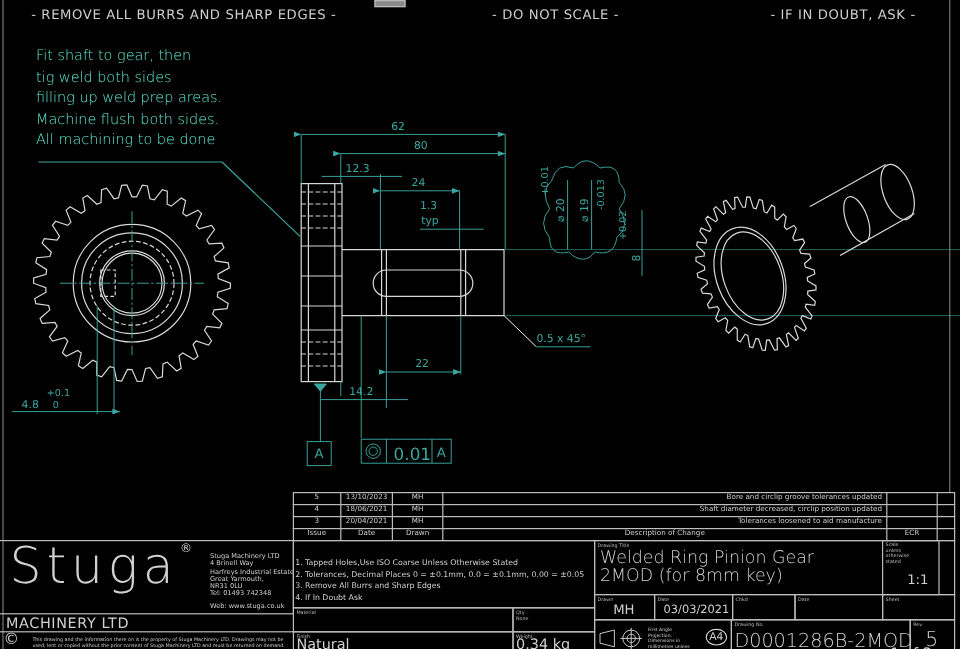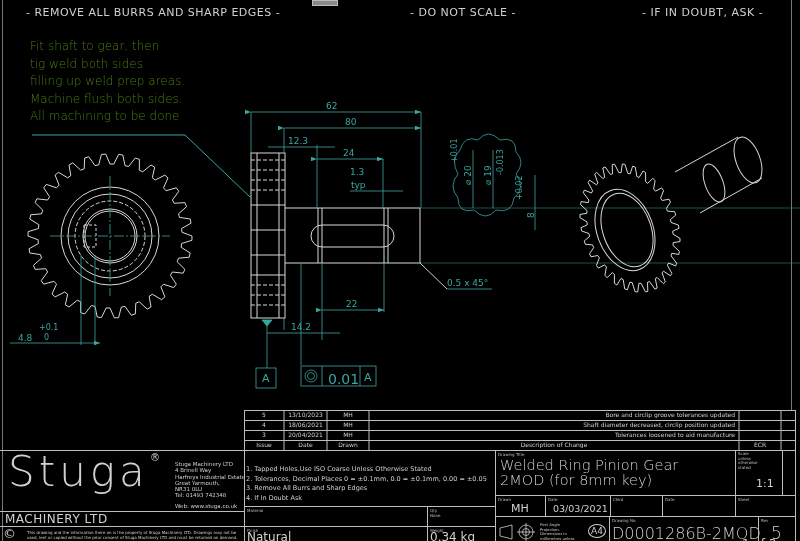--- a/index.html
+++ b/index.html
@@ -1,19 +1,19 @@
 <!DOCTYPE html>
 <html><head>
 <meta charset="utf-8">
 <style>
   html, body { margin:0; padding:0; background:#000; }
   body { width:800px; height:541px; position:relative; overflow:hidden; font-family:"DejaVu Sans Mono", monospace; color:#d8d8d8; }
   .abs { position:absolute; }
   .hdr { font-family:"DejaVu Sans", sans-serif; font-size:11px; color:#cfcfcf; letter-spacing:0.5px; white-space:nowrap; top:6px; }
-  .note { font-family:"DejaVu Sans", sans-serif; font-size:12px; color:#4d7c0f; line-height:17.5px; left:30px; top:38px; font-weight:300; }
+  .note { font-family:"DejaVu Sans", sans-serif; font-size:12px; color:#5eead4; line-height:17.5px; left:30px; top:38px; font-weight:300; }
   .note div { white-space:nowrap; }
   .dim { font-family:"DejaVu Sans", sans-serif; font-size:9px; color:#3aa6a0; white-space:nowrap; }
   .tb { position:absolute; border:1px solid #bdbdbd; box-sizing:border-box; }
   .tbl { font-family:"DejaVu Sans", sans-serif; color:#d0d0d0; white-space:nowrap; }
   .tiny { font-size:4px; color:#bdbdbd; font-family:"DejaVu Sans", sans-serif; position:absolute; left:2px; top:1px; white-space:nowrap; }
   .rev-row { position:absolute; left:244px; width:552px; height:10px; border-bottom:1px solid #bdbdbd; font-size:6px; font-family:"DejaVu Sans", sans-serif; color:#cfcfcf; }
   .rev-row span { position:absolute; top:1px; text-align:center; white-space:nowrap; overflow:hidden; }
   .frame-top-btn { position:absolute; left:312px; top:0; width:24px; height:4px; background:#8a8a8a; border:1px solid #bbb; }
 </style>
 </head>

